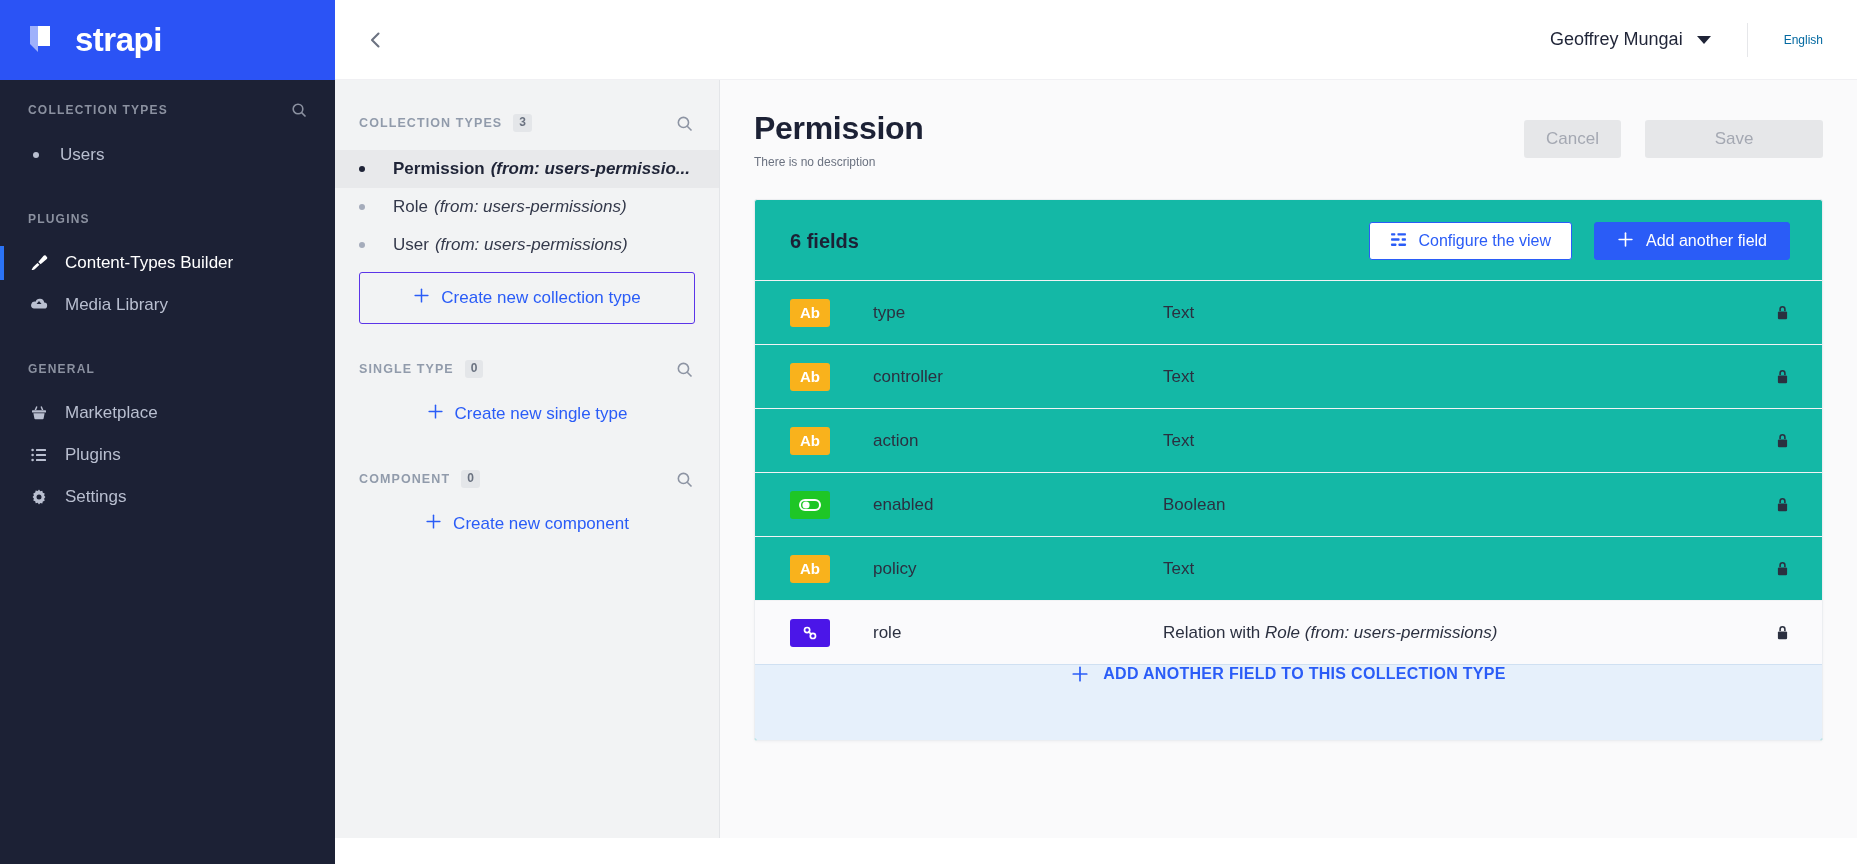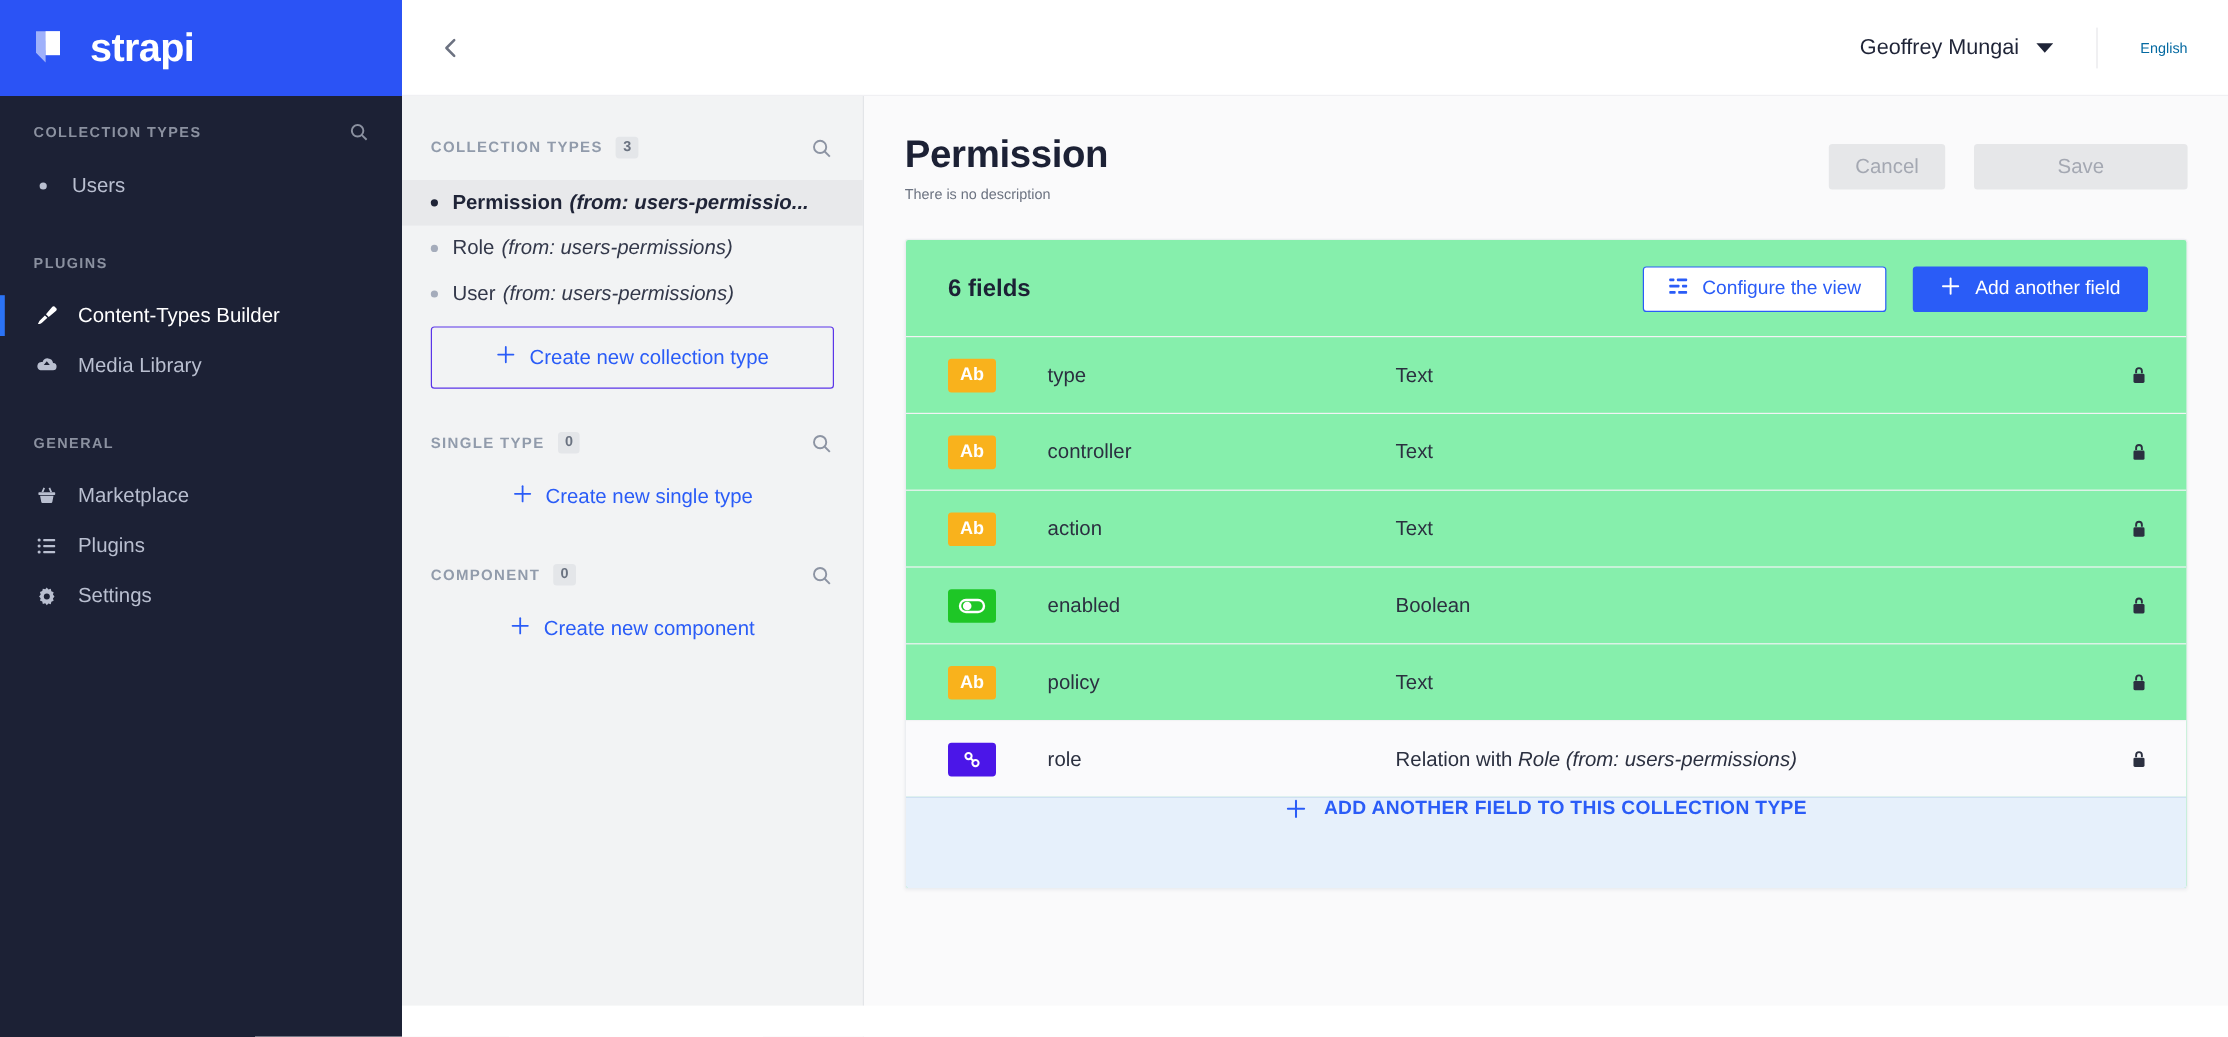--- a/index.html
+++ b/index.html
@@ -131,21 +131,21 @@
     font-size: 17px;
     color: #33384a;
     cursor: pointer;
     white-space: nowrap;
     overflow: hidden;
   }
   .ct-item .cdot { width: 6px; height: 6px; border-radius: 50%; background: #a5acbb; flex: 0 0 6px; }
   .ct-item.selected { background: #e8e9eb; font-weight: 700; color: #1f2437; }
   .ct-item.selected .cdot { background: #1f2437; }
   .ct-item .src { font-style: italic; margin-left: 6px; }
-  .ct-label-wrap { overflow: hidden; text-overflow: ellipsis; white-space: nowrap; }
+  .ct-label-wrap { overflow: hidden; text-overflow: ellipsis; white-space: nowrap; margin-left: 16px; }
   .create-box {
     margin: 8px 24px 0 24px;
     border: 1px solid #5b35e8;
     border-radius: 3px;
     height: 52px;
     display: flex;
     align-items: center;
     justify-content: center;
     gap: 11px;
     color: #2a5cf7;
@@ -205,21 +205,21 @@
     min-width: 88px;
     padding: 0 22px;
     font-size: 17px;
     font-family: inherit;
     cursor: default;
   }
   .btn-ghost.wide { min-width: 178px; }
 
   .card {
     margin-top: 30px;
-    background: #86efac;
+    background: #14b8a6;
     border: 1px solid #eceef1;
     border-radius: 3px;
     box-shadow: 0 1px 3px rgba(33,37,41,0.04);
     overflow: hidden;
   }
   .card-head {
     display: flex;
     align-items: center;
     justify-content: space-between;
     padding: 22px 32px 20px 35px;

